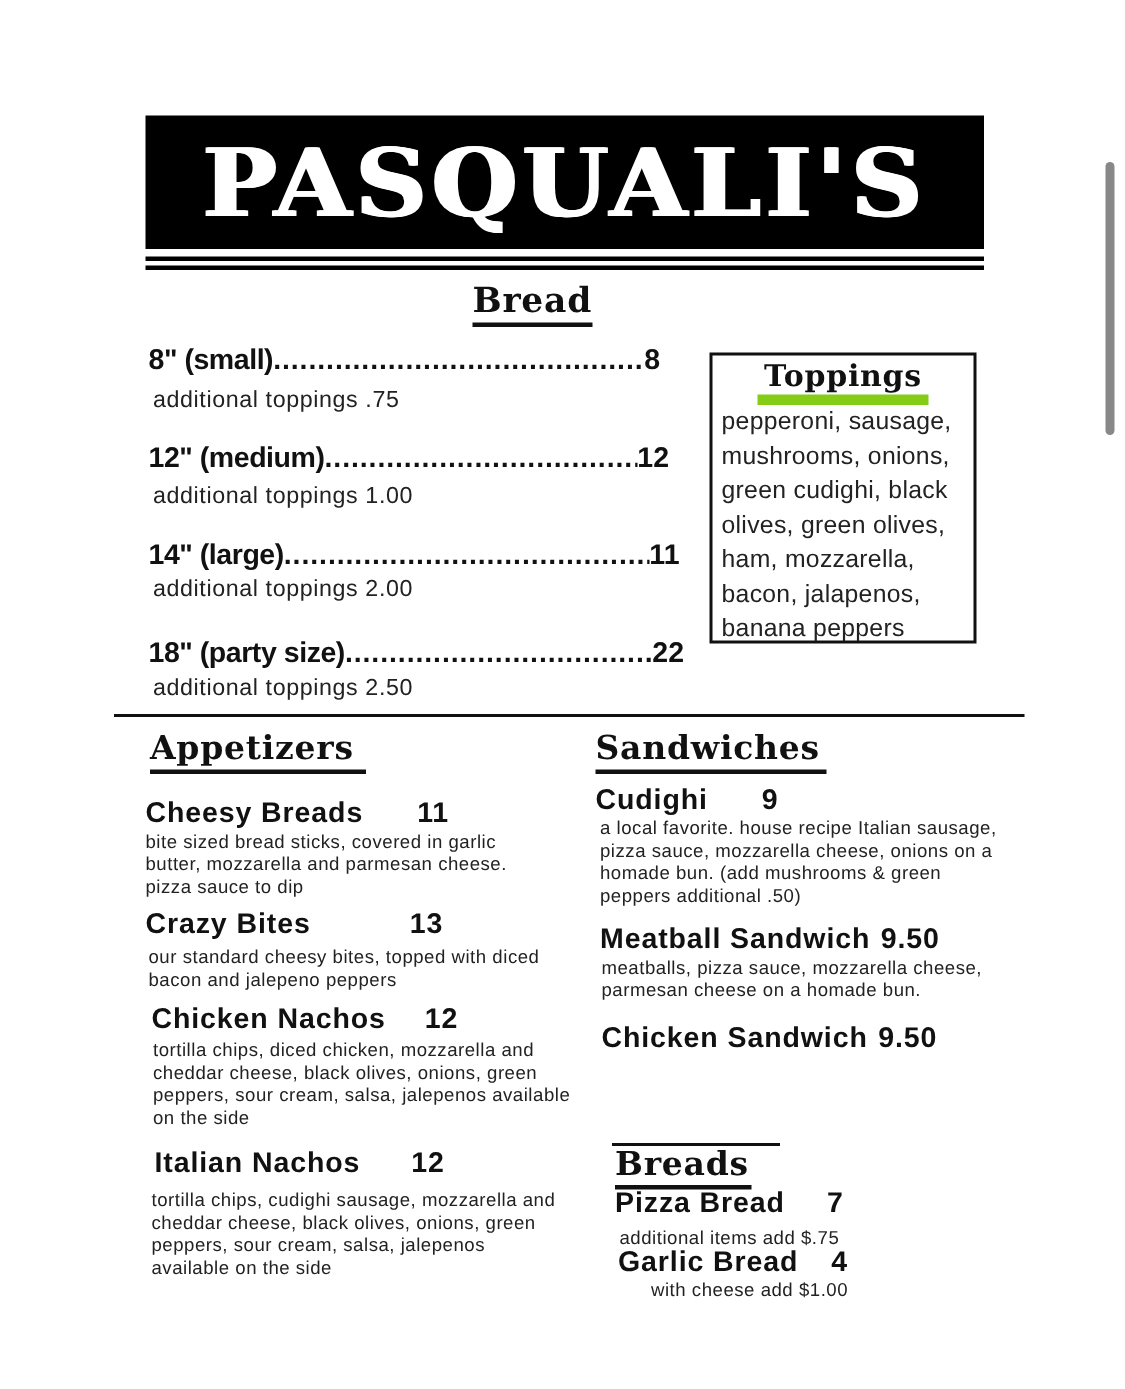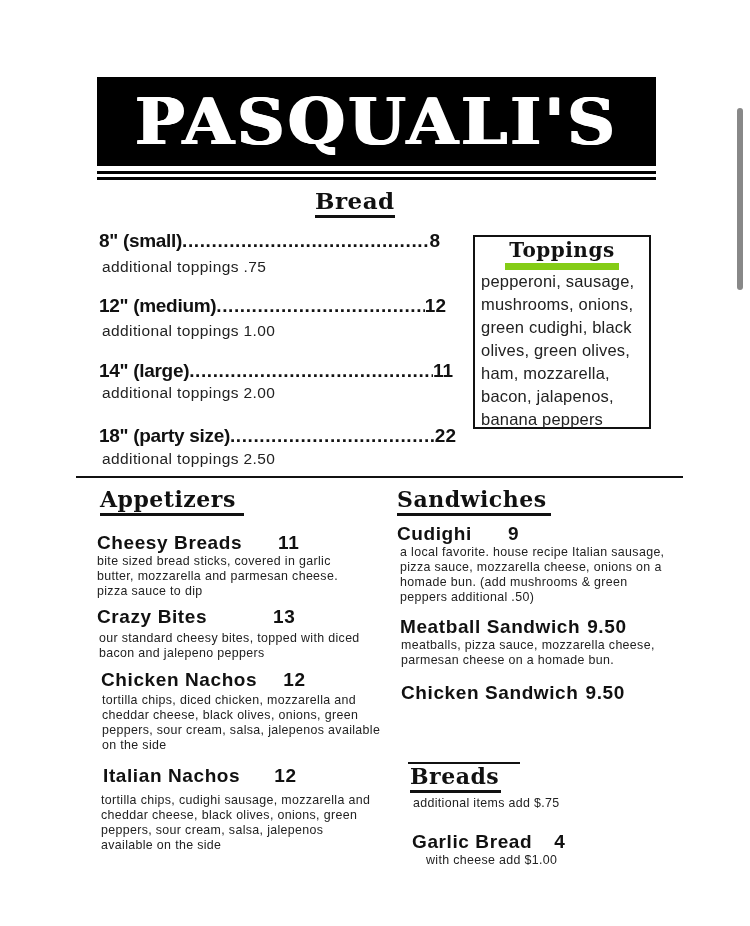--- a/index.html
+++ b/index.html
@@ -170,27 +170,30 @@
 <div class="abs" style="left:401px; top:682px;">
   <div class="item-name">
     <span>Chicken Sandwich</span><span class="p" style="margin-left:7px;">9.50</span>
   </div>
 </div>
 
 <div class="abs" style="left:408px; top:762px; width:112px; height:2px; background:#111;"></div>
 <div class="abs slab sec-title slab-underline" style="left:410px; top:765px; padding-right:2px;">Breads</div>
 
 <div class="abs" style="left:410px; top:792px;">
+  <div class="item-name">
+    <span>Pizza Bread</span><span class="p" style="margin-left:28px;">7</span>
+  </div>
   <div class="desc" style="margin-left:3px; margin-top:4px;">
     <div>additional items add $.75</div>
   </div>
 </div>
 
 <div class="abs" style="left:412px; top:831px;">
   <div class="item-name">
     <span>Garlic Bread</span><span class="p" style="margin-left:22px;">4</span>
   </div>
-  <div class="desc" style="margin-left:14px;">
+  <div class="desc" style="margin-left:14px;text-align:right;">
     <div>with cheese add $1.00</div>
   </div>
 </div>
 
 <div class="abs scrollbar"></div>
 
 </body></html>

